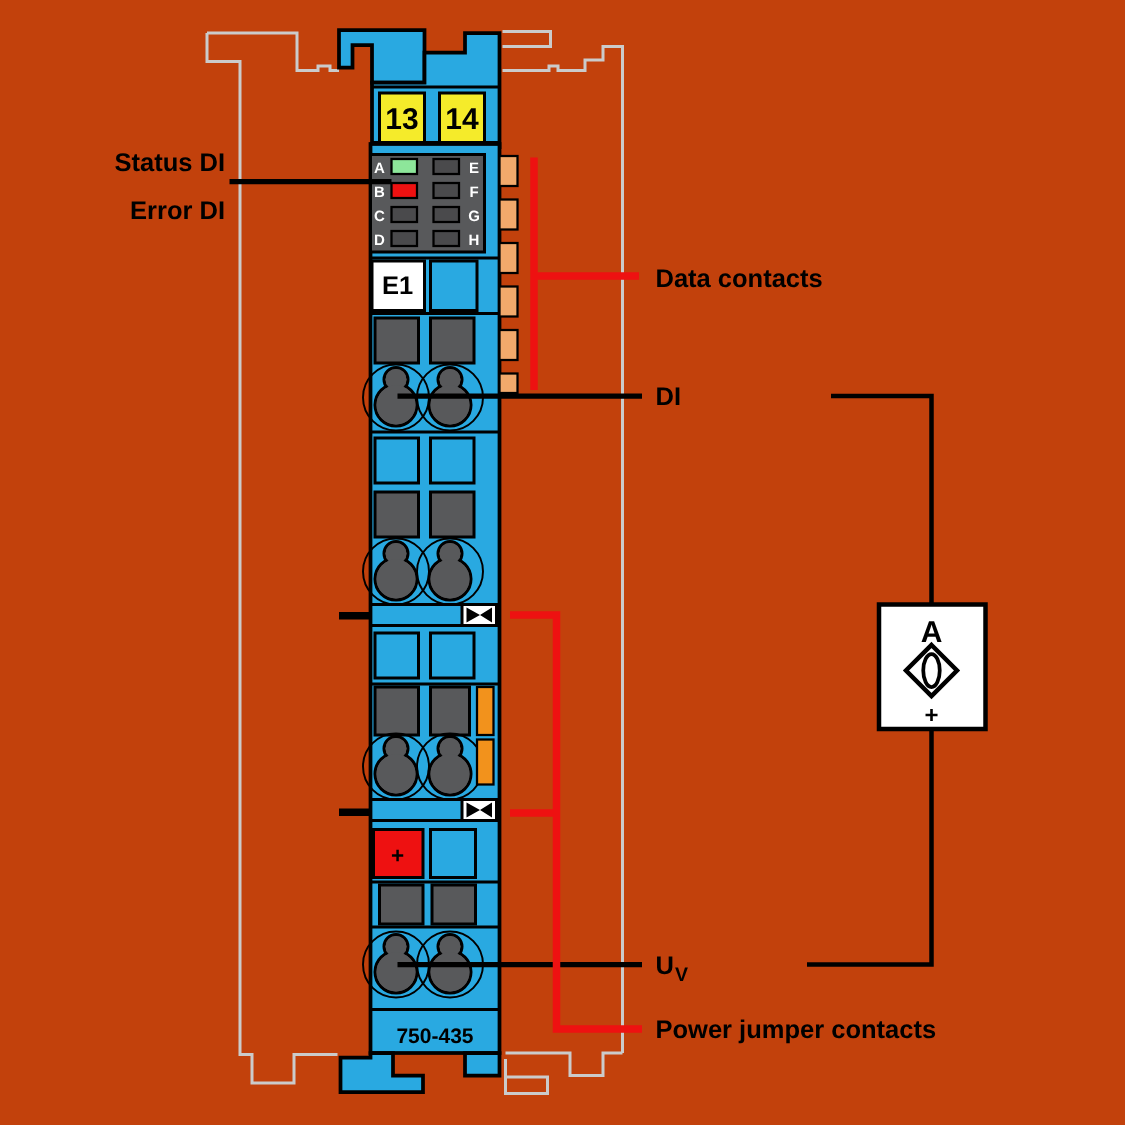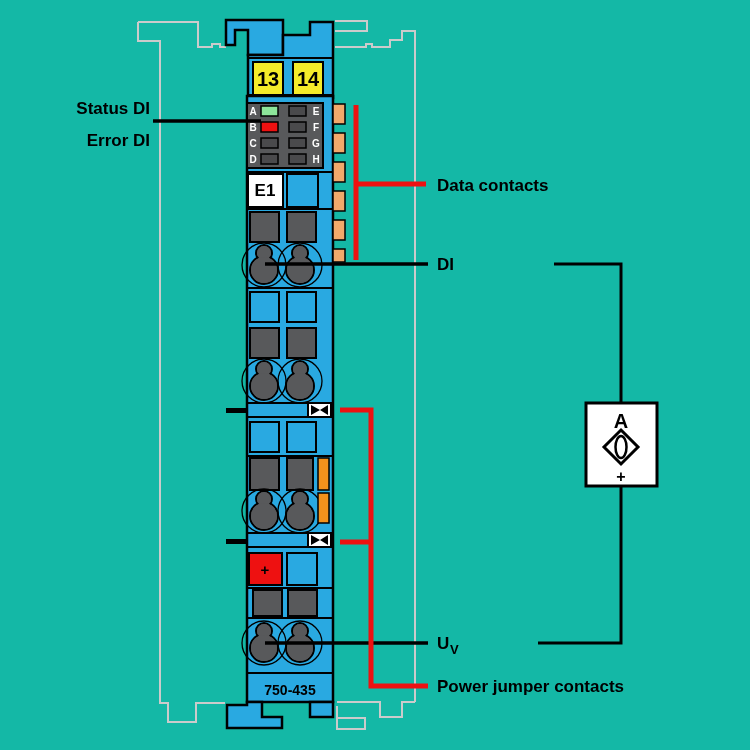--- a/index.html
+++ b/index.html
@@ -1,16 +1,16 @@
 <!DOCTYPE html>
 <html><head>
 <meta charset="utf-8">
 <style>
   html,body{margin:0;padding:0;background:#fff;}
-  .stage{width:750px;height:750px;position:relative;background:#14b8a6;overflow:hidden;}
+  .stage{width:750px;height:750px;position:relative;background:#c2410c;overflow:hidden;}
   svg{display:block;}
   text{font-family:"Liberation Sans", sans-serif;font-weight:bold;fill:#000;}
   .lbl{font-size:17px;}
   .lbl-sub{font-size:13px;}
   .term-num{font-size:20px;text-anchor:middle;}
   .marker{font-size:17px;text-anchor:middle;}
   .model{font-size:14px;text-anchor:middle;}
   .ledletter{font-size:10px;fill:#fff;text-anchor:middle;}
   .sensorA{font-size:20px;text-anchor:middle;}
   .sensorP{font-size:16px;text-anchor:middle;}

